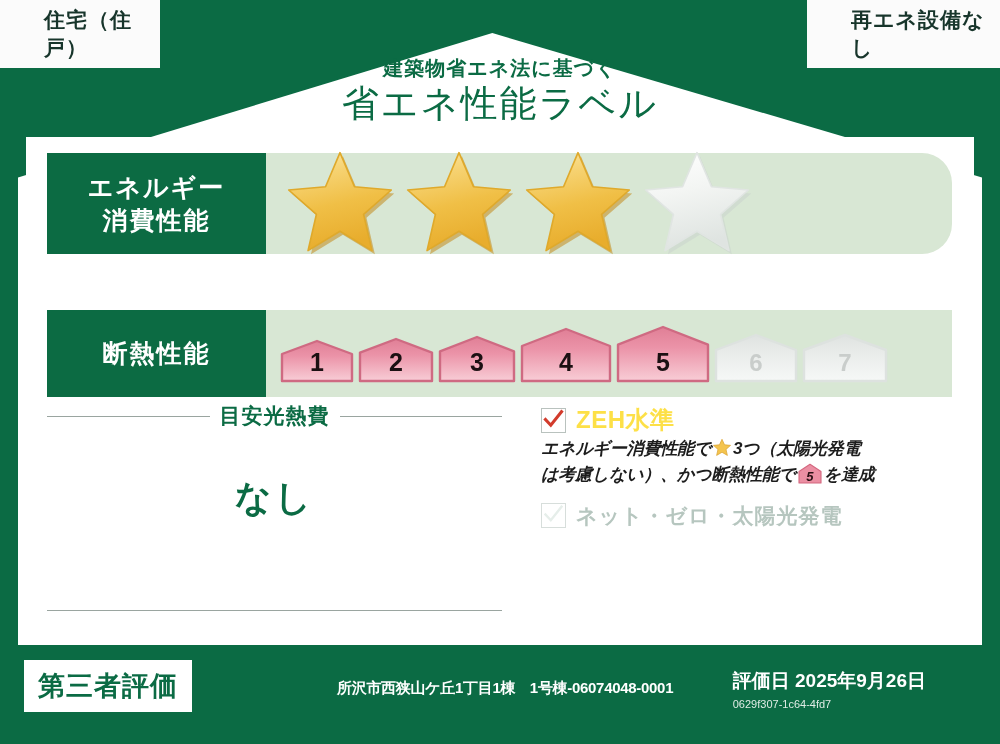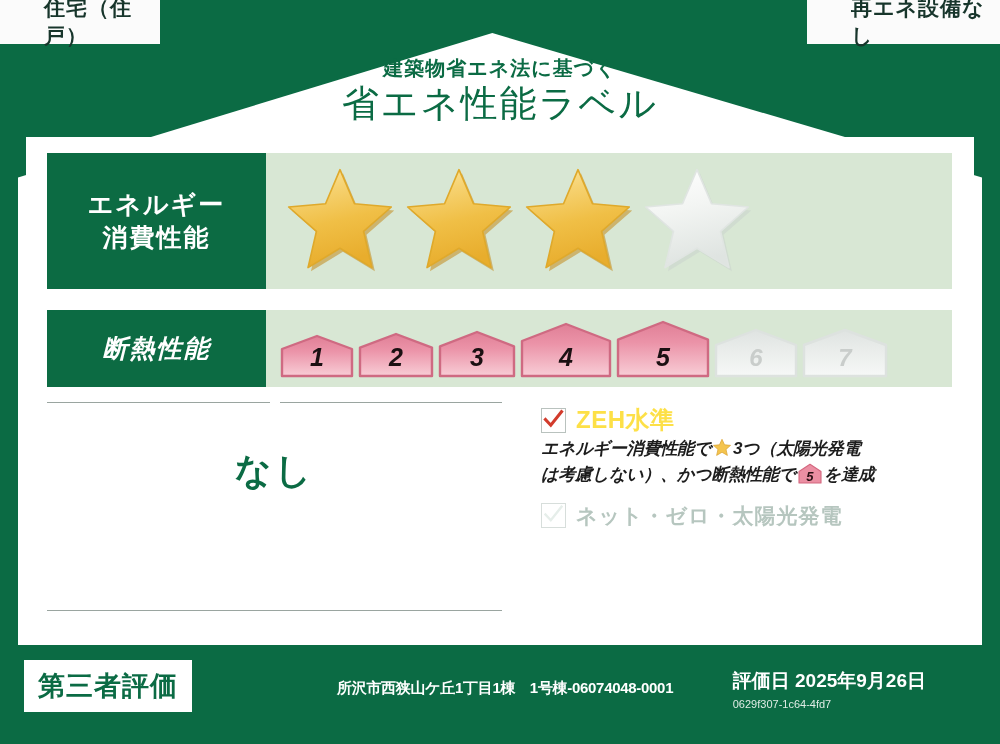--- a/index.html
+++ b/index.html
@@ -43,21 +43,21 @@
     position: absolute;
     top: 0;
     background: #fbfbfb;
     color: #17352b;
     font-weight: bold;
     font-size: 21px;
     letter-spacing: 1px;
     display: flex;
     align-items: center;
     justify-content: center;
-    height: 44px;
+    height: 68px;
     box-sizing: border-box;
     padding-left: 44px;
   }
   #tag-left  { left: 0px;  width: 160px; }
   #tag-right { right: 0px; width: 193px; }
 
   
   .title-block {
     position: absolute;
     left: 0;
@@ -81,22 +81,22 @@
     margin-top: 4px;
   }
 
   
   .perf-row {
     position: absolute;
     display: flex;
     align-items: stretch;
     background: #d8e7d4;
   }
-  #row-energy { left: 47px; top: 153px; width: 905px; height: 136px; }
-  #row-insul  { left: 47px; top: 310px; width: 905px; height: 77px; font-style: italic;  }
+  #row-energy { left: 47px; top: 153px; width: 905px; height: 101px; border-radius: 30px; }
+  #row-insul  { left: 47px; top: 310px; width: 905px; height: 87px;  }
 
   .row-label {
     background: #0c6b43;
     color: #ffffff;
     font-weight: bold;
     display: flex;
     flex-direction: column;
     align-items: center;
     justify-content: center;
     text-align: center;
@@ -470,20 +470,21 @@
             </svg>
             <span class="badge-num off" style="font-size: 24px;">7</span>
           </div>
         </div>
     </div>
   </div>
 
   <div id="cost-panel">
     <div class="cost-head">
       <span class="rule"></span>
+      <span class="cost-head-text">目安光熱費</span>
       <span class="rule"></span>
     </div>
     <div class="cost-value">なし</div>
     <div class="cost-bottom-rule"></div>
   </div>
 
   <div id="zeh-panel">
     <div class="zeh-head">
       <span class="chkbox">
         <svg width="25" height="25" viewBox="0 0 25 25" style="position:absolute;left:-1px;top:-2px;">

